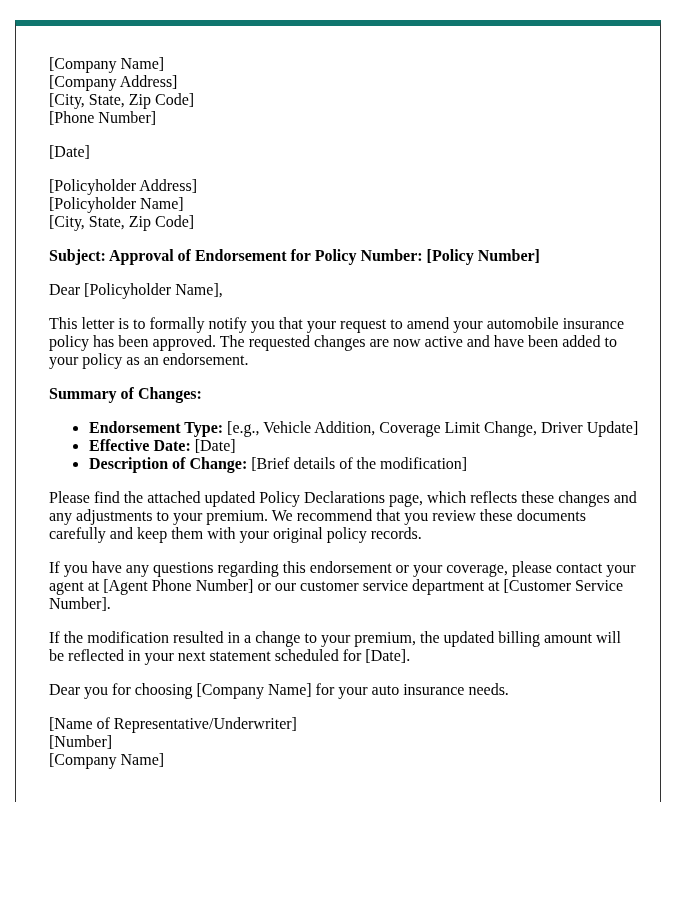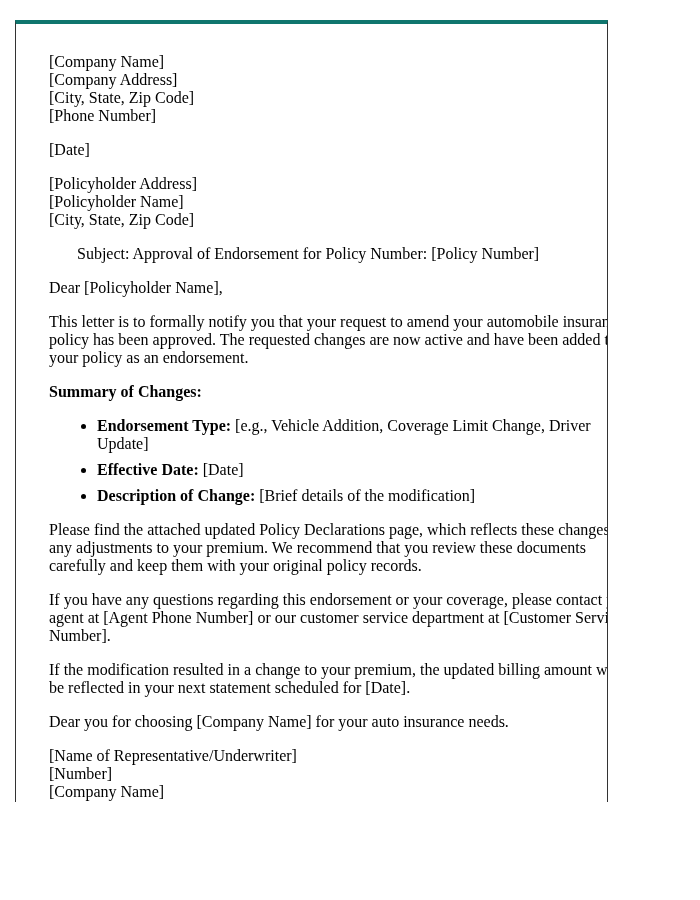--- a/index.html
+++ b/index.html
@@ -7,54 +7,53 @@
       padding: 0;
       background: #ffffff;
       width: 700px;
       height: 900px;
       overflow: hidden;
     }
     .viewport {
       position: absolute;
       left: 15px;
       top: 20px;
-      width: 593px;
+      width: 646px;
       height: 782px;
       overflow: hidden;
-      border-top: 4px solid #0f766e;
+      border-top: 6px solid #0f766e;
       border-left: 1px solid #333333;
       border-right: 1px solid #333333;
       box-sizing: border-box;
     }
     .letter {
       position: absolute;
       left: 33px;
       top: 29px;
       width: 590px;
       font-family: "Liberation Serif", "DejaVu Serif", serif;
       font-size: 16px;
       line-height: 18px;
       color: #000000;
     }
     .letter p {
       margin: 0 0 16px 0;
     }
     .letter .subject {
-      font-weight: normal;
-      margin-left: 28px;
+      font-weight: bold;
     }
     .letter .heading {
       font-weight: bold;
     }
     .letter ul {
       margin: 0 0 16px 0;
       padding-left: 40px;
     }
     .letter li {
-      margin: 8px;
+      margin: 0;
     }
     .letter b {
       font-weight: bold;
     }
     .line {
       display: block;
     }
   </style>
 </head>
 <body>

